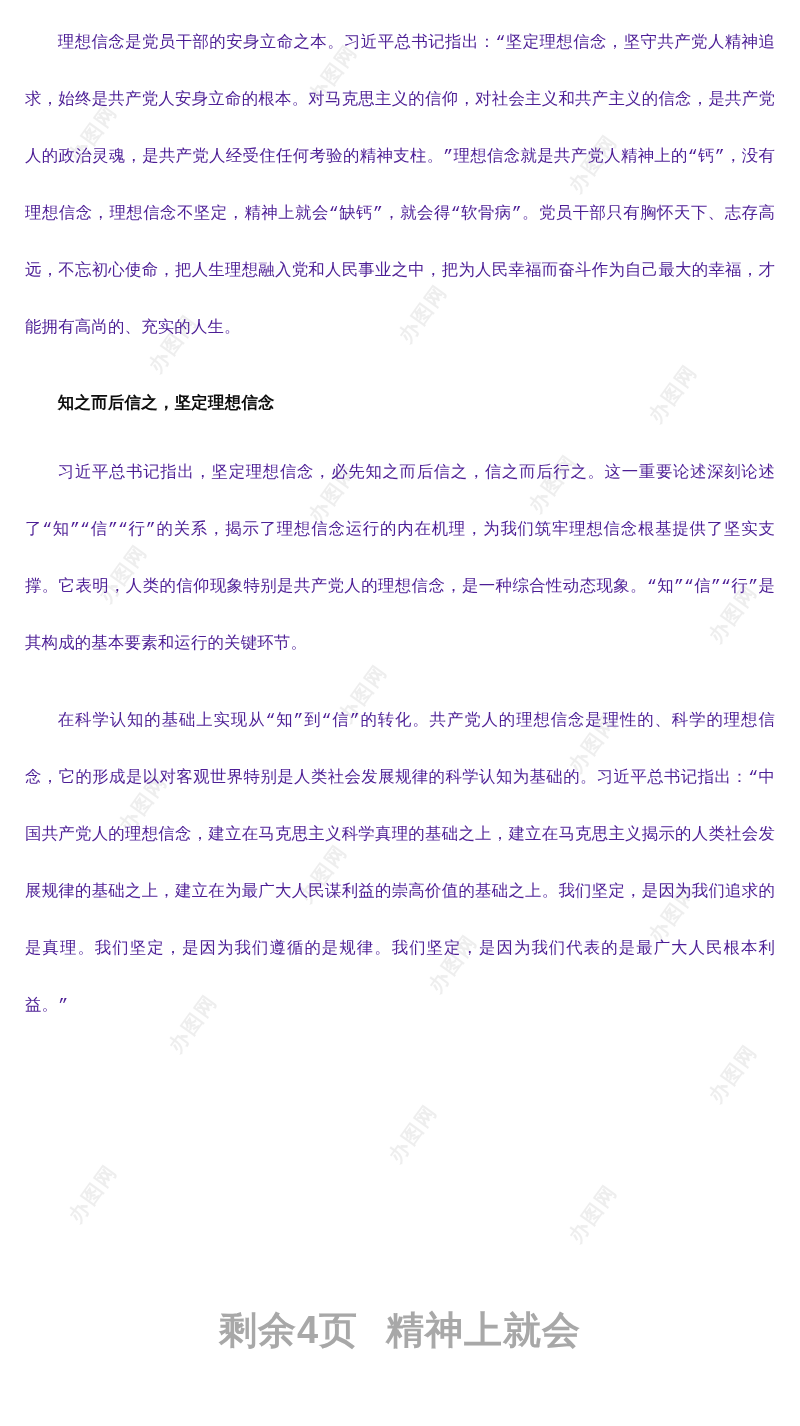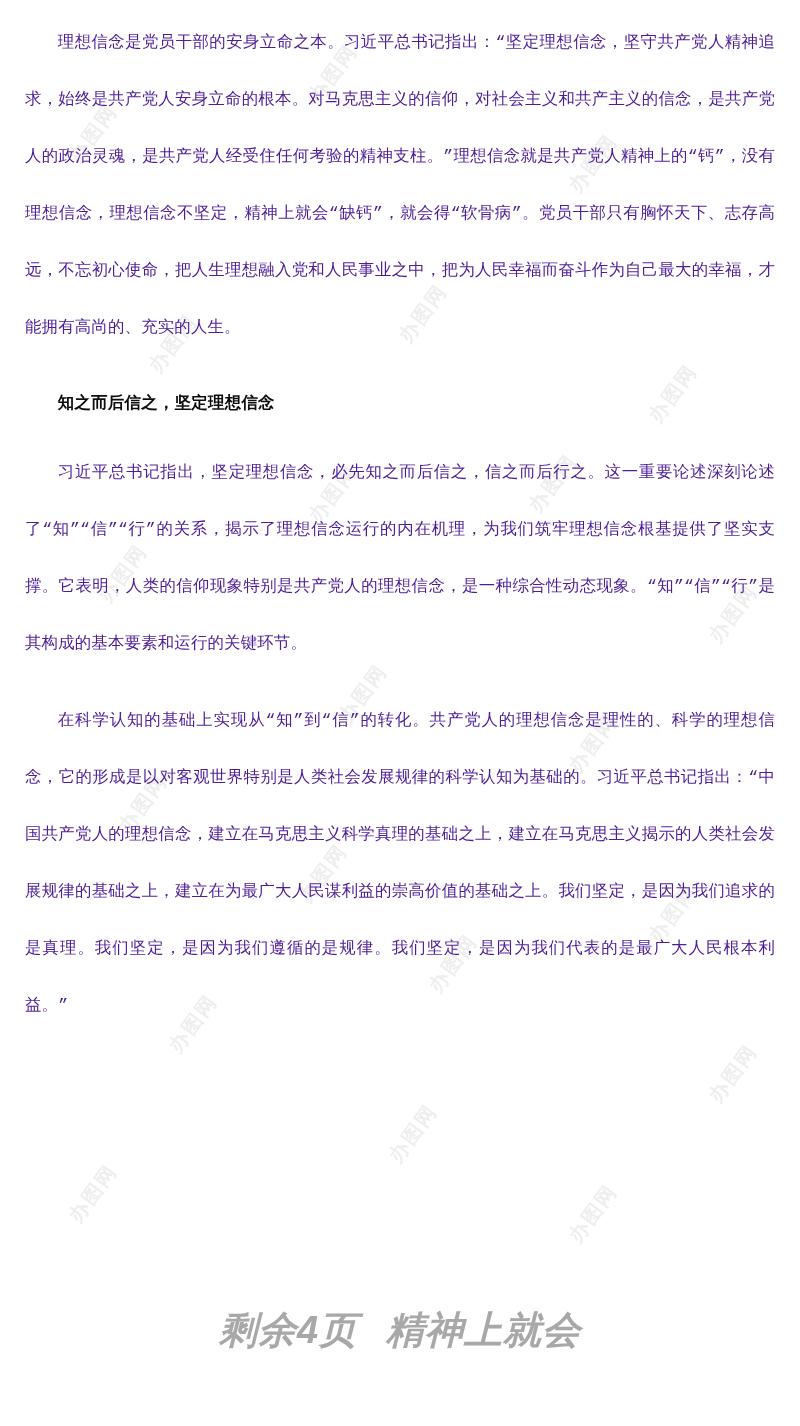--- a/index.html
+++ b/index.html
@@ -87,21 +87,20 @@
     display: flex;
     align-items: center;
     justify-content: center;
     background: #ffffff;
   }
   #download-banner .banner-inner {
     display: flex;
     align-items: center;
     gap: 28px;
     transform: translateY(-8px);
-    font-style: italic;
   }
   .banner-text {
     font-size: 38px;
     font-weight: 700;
     color: #a8a8a8;
     letter-spacing: 1px;
     white-space: nowrap;
     font-family: "Liberation Sans", "DejaVu Sans", sans-serif;
   }
 </style>

